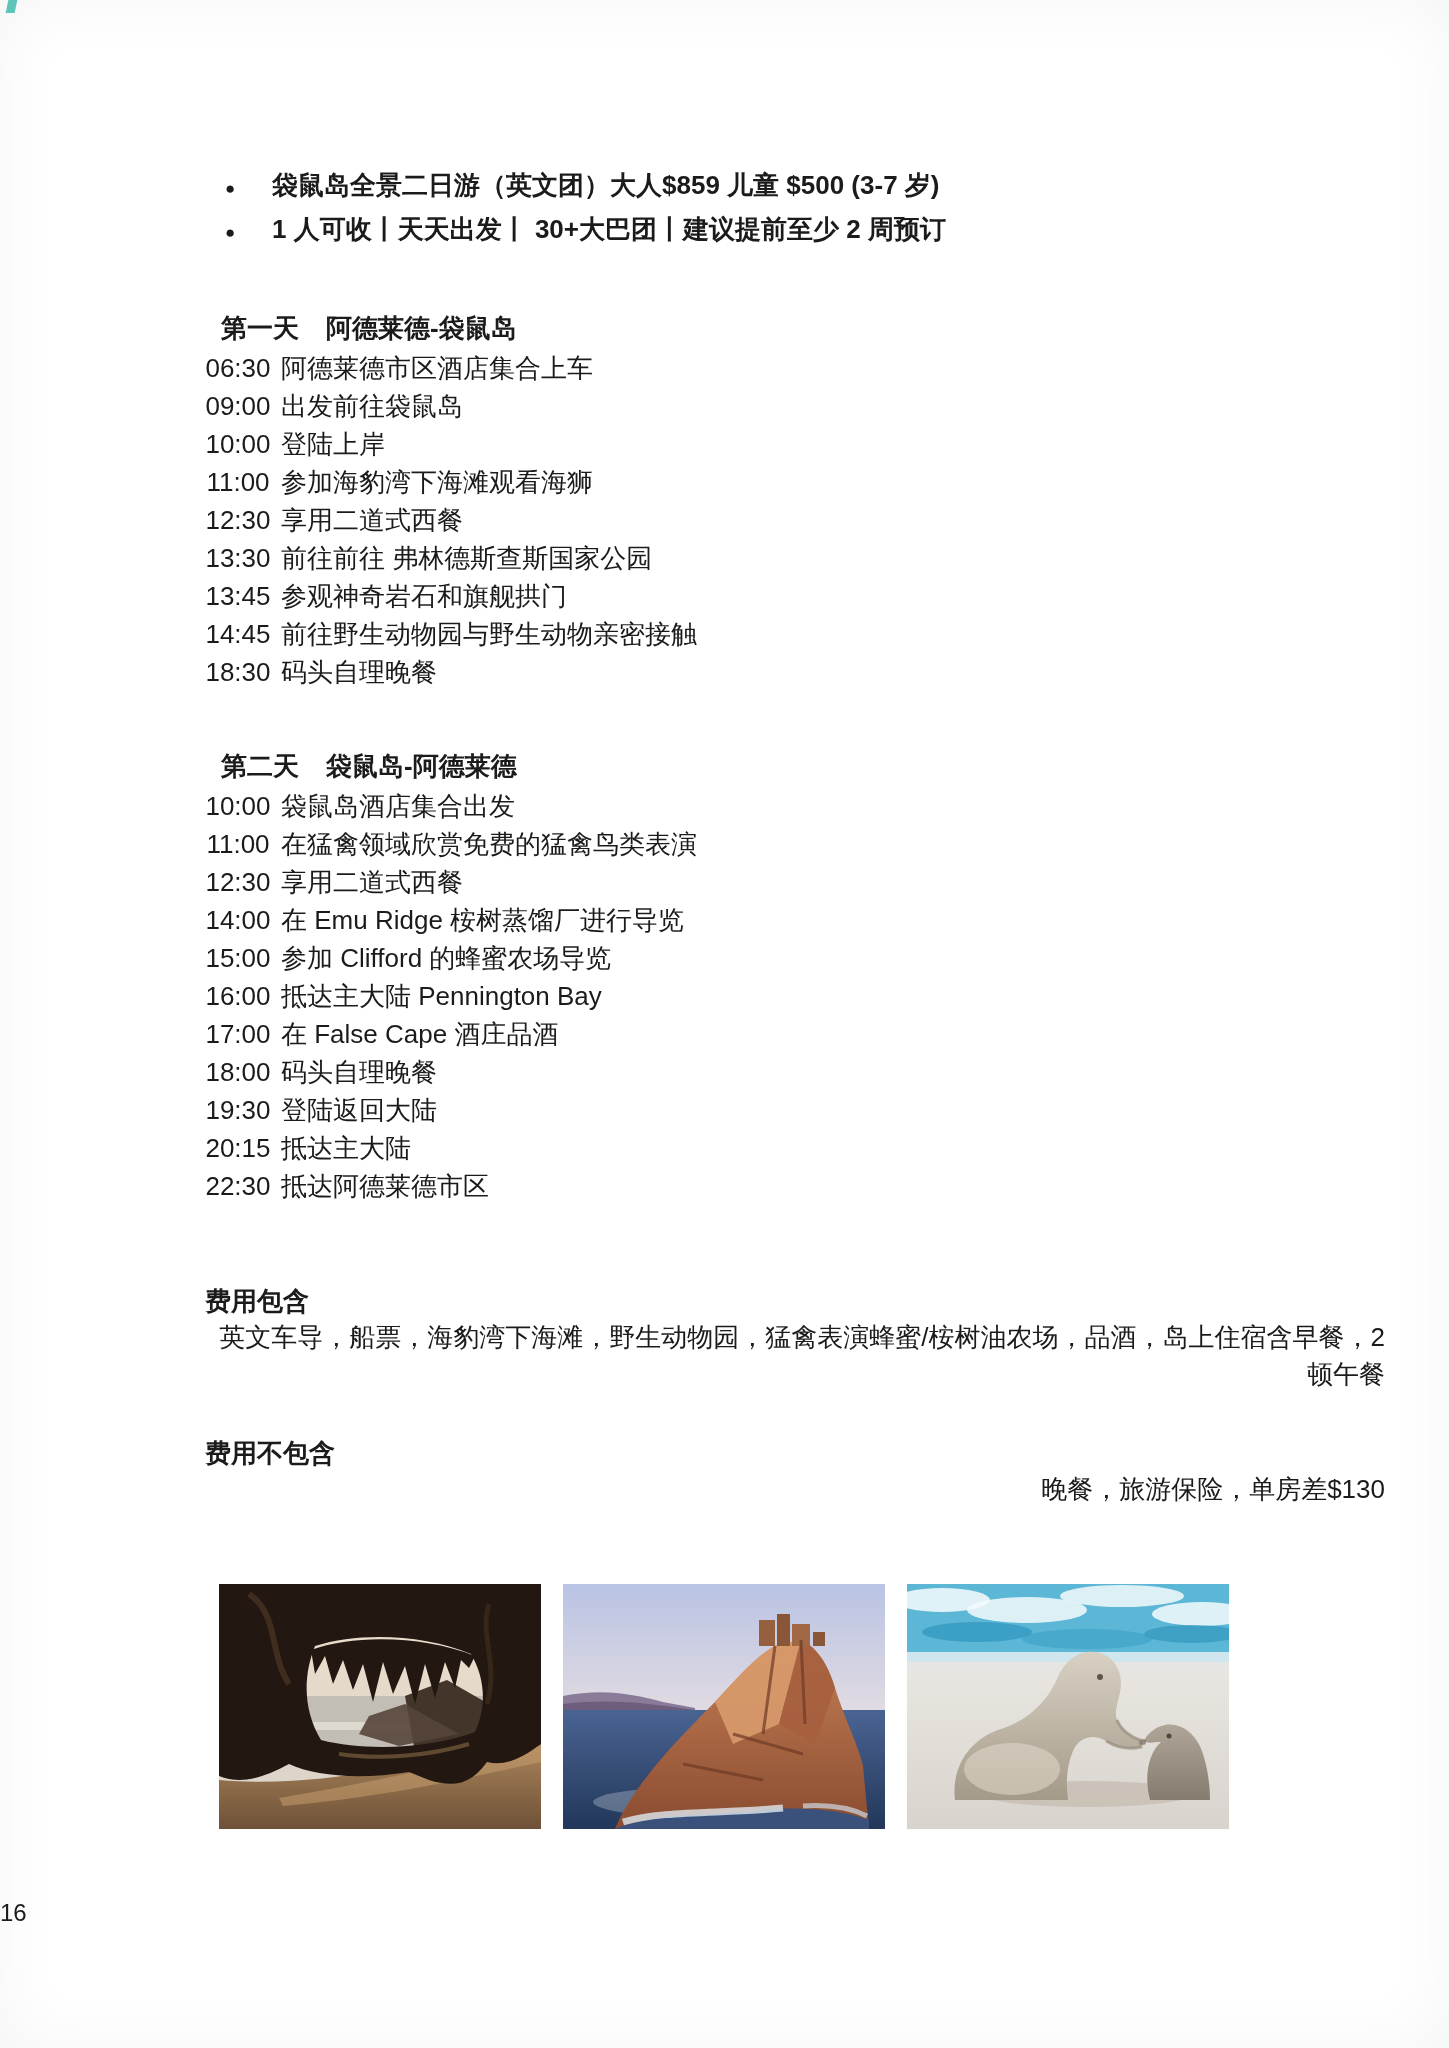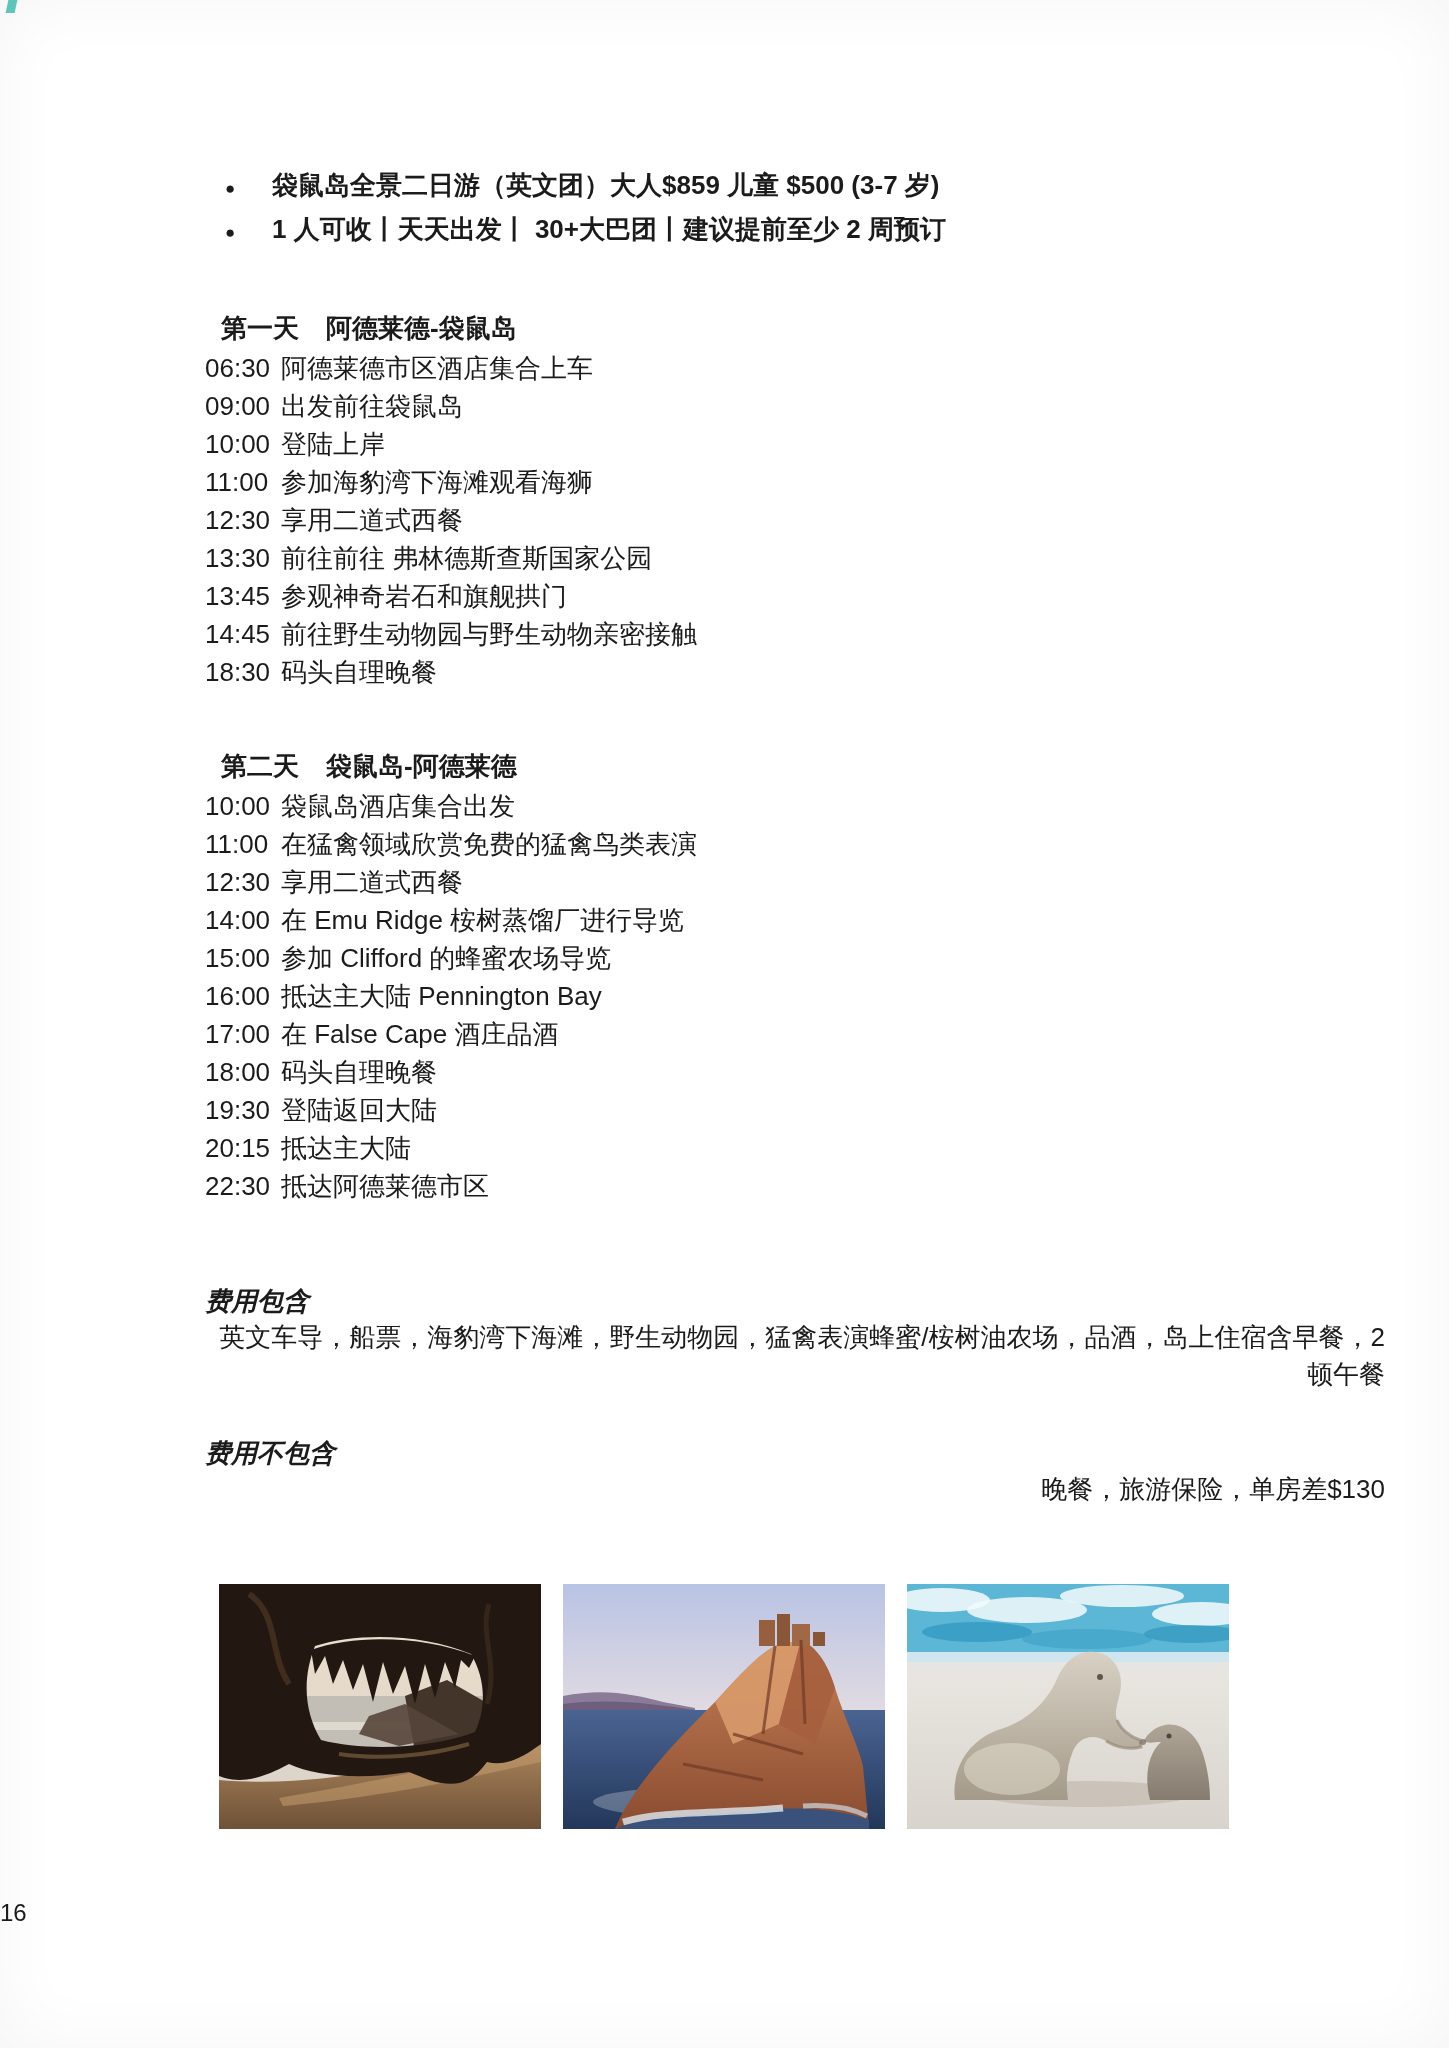--- a/index.html
+++ b/index.html
@@ -10,22 +10,22 @@
     box-shadow:inset 0 0 70px rgba(0,0,0,0.045);
   }
   .scan-artifact{position:absolute;left:7px;top:0;width:9px;height:13px;background:#2ab3a6;opacity:.75;transform:skewX(-12deg);}
   ul.bullets{list-style:none;margin:0;padding:0;font-weight:700;font-size:26px;}
   ul.bullets li{display:flex;align-items:baseline;line-height:40px;padding-left:20px;}
   .dot{flex:none;width:47px;font-size:17px;}
   h2.day-title{margin:56px 16px 0;font-size:26px;font-weight:700;line-height:38px;}
   .day-route{margin-left:27px;}
   .itinerary{margin-top:2px;font-size:26px;font-weight:400;}
   .itin-row{line-height:38px;white-space:pre-wrap;}
-  .itin-row .time{display:inline-block;width:66px;margin-right:10px;}
-  h2.section-title{margin:0;font-size:26px;font-weight:700;line-height:36px;font-style:italic;}
+  .itin-row .time{display:inline-block;width:66px;margin-right:10px;text-align:center;}
+  h2.section-title{margin:0;font-size:26px;font-weight:700;line-height:36px;}
   h2.incl{margin-top:78px;}
   h2.excl{margin-top:42px;}
   p.para{margin:0;font-size:26px;line-height:37px;max-width:1180px;text-align:right;}
   .photos{display:flex;gap:22px;margin:76px 0 0 14px;}
   .photo{flex:none;width:322px;height:245px;margin:0;overflow:hidden;background:#cfcac2;}
   .photo svg{display:block;width:100%;height:100%;}
   .page-number{position:absolute;top:1899px;left:0;width:100%;text-align:left;font-size:24px;}
 </style>
 </head>
 <body>

